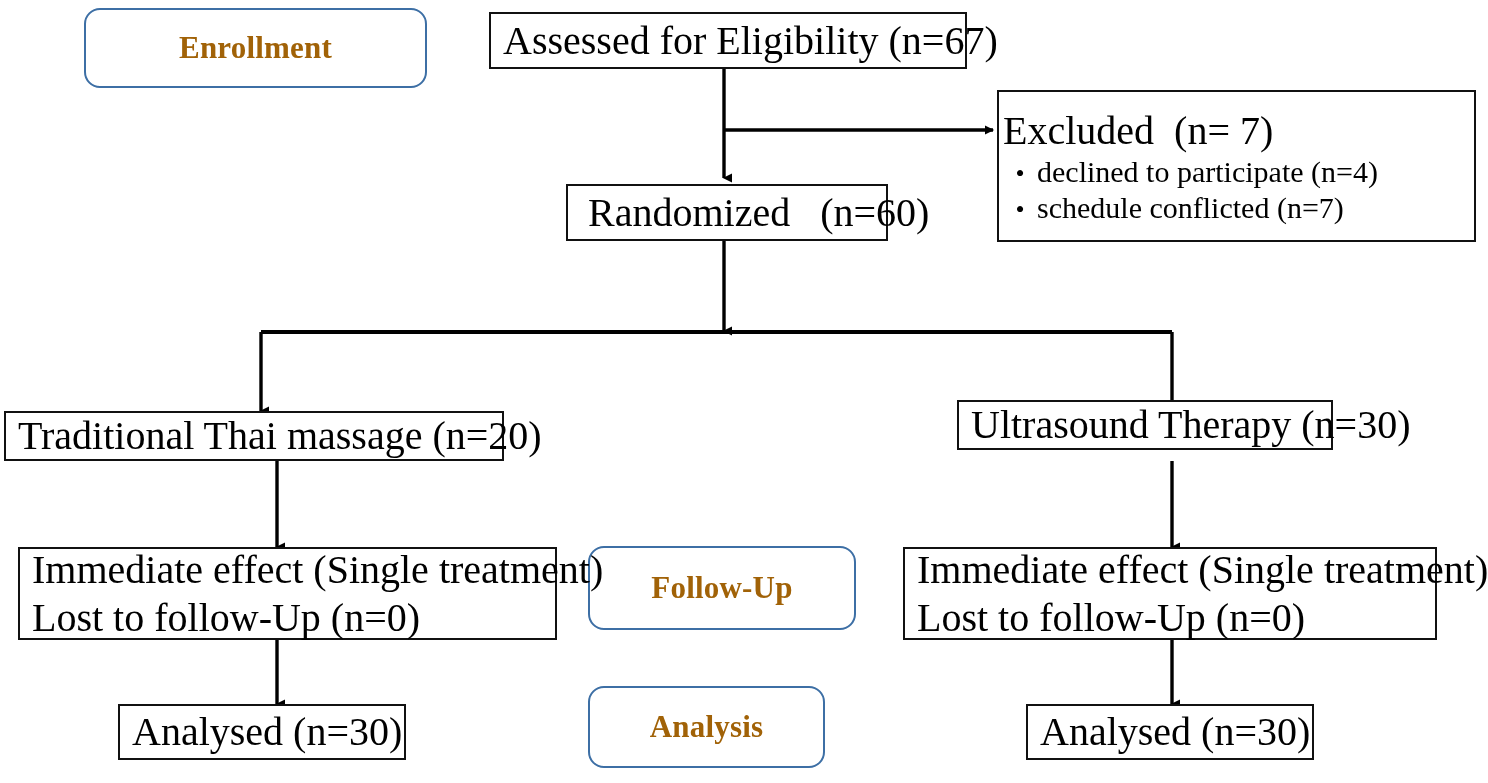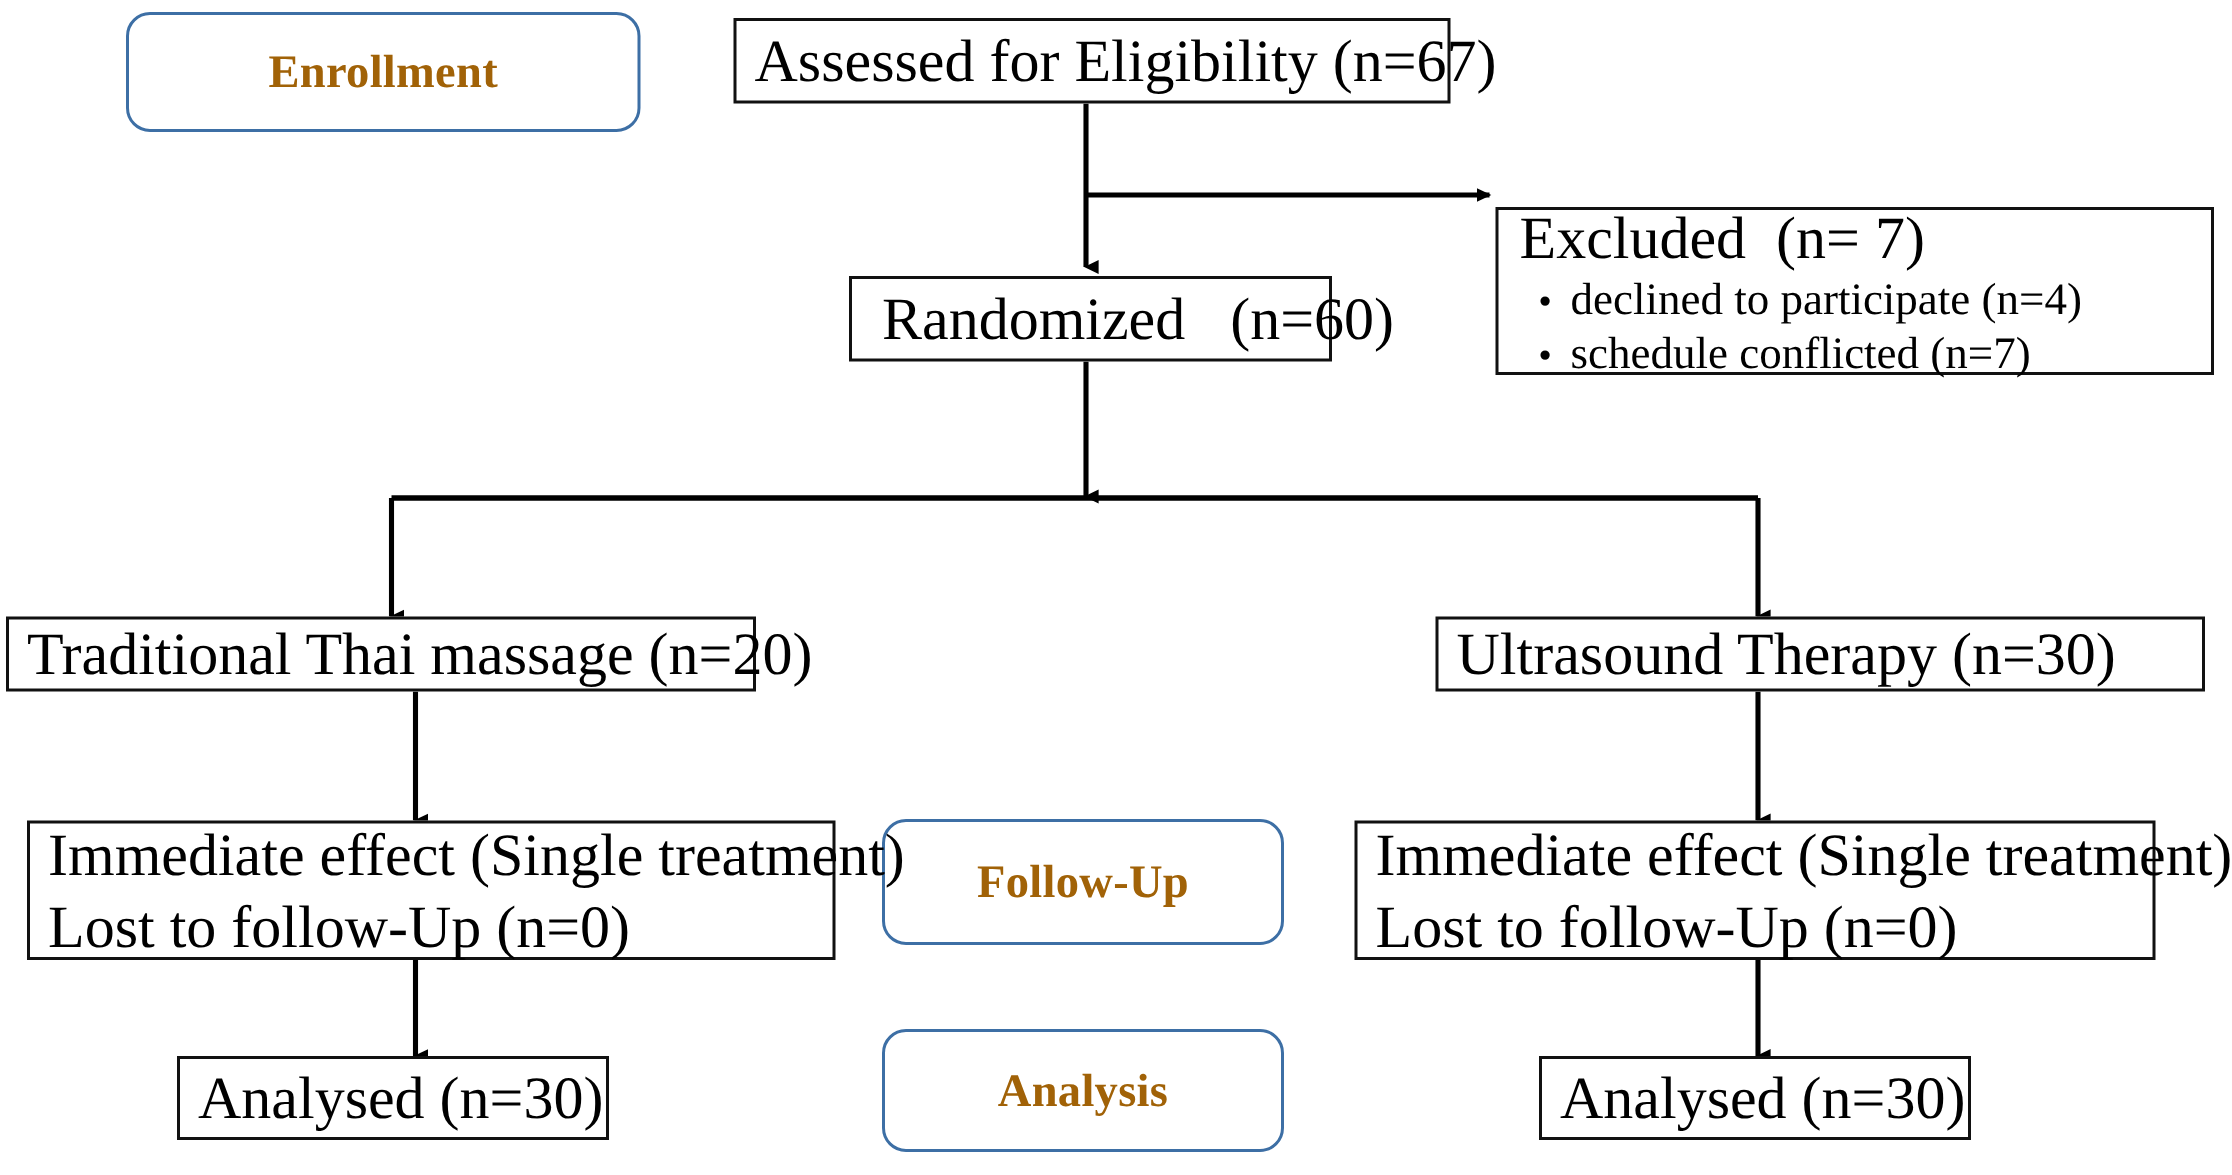--- a/index.html
+++ b/index.html
@@ -122,29 +122,29 @@
 
   <div class="node stage" style="left:84px; top:8px; width:343px; height:80px;">
     <span class="label">Enrollment</span>
   </div>
 
 
   <div class="node stage" style="left:588px; top:546px; width:268px; height:84px;">
     <span class="label">Follow-Up</span>
   </div>
 
-  <div class="node stage" style="left:588px; top:686px; width:268px; height:82px;">
+  <div class="node stage" style="left:588px; top:686px; width:237px; height:82px;">
     <span class="label">Analysis</span>
   </div>
 
   <div class="node box center" style="left:489px; top:12px; width:478px; height:57px;">
     <span class="line">Assessed for Eligibility (n=67)</span>
   </div>
 
-  <div class="node box" style="left:997px; top:90px; width:479px; height:112px; padding-left:14px;margin-top:48px;">
+  <div class="node box" style="left:997px; top:90px; width:479px; height:152px; padding-left:4px;">
     <span class="line">Excluded  (n= 7)</span>
     <ul class="bullets">
       <li>
         <span class="dot">•</span>
         <span>declined to participate (n=4)</span>
       </li>
       <li>
         <span class="dot">•</span>
         <span>schedule conflicted (n=7)</span>
       </li>
@@ -152,21 +152,21 @@
   </div>
 
   <div class="node box center" style="left:566px; top:184px; width:322px; height:57px;padding-left:20px;">
     <span class="line">Randomized   (n=60)</span>
   </div>
 
   <div class="node box" style="left:4px; top:411px; width:500px; height:50px;">
     <span class="line">Traditional Thai massage (n=20)</span>
   </div>
 
-  <div class="node box" style="left:957px; top:411px; width:513px; height:50px; ">
+  <div class="node box" style="left:957px; top:400px; width:376px; height:50px; ">
     <span class="line">Ultrasound Therapy (n=30)</span>
   </div>
 
   <div class="node box" style="left:18px; top:547px; width:539px; height:93px;">
     <span class="line">Immediate effect (Single treatment)</span>
     <span class="line">Lost to follow-Up (n=0)</span>
   </div>
 
   <div class="node box" style="left:903px; top:547px; width:534px; height:93px;">
     <span class="line">Immediate effect (Single treatment)</span>

